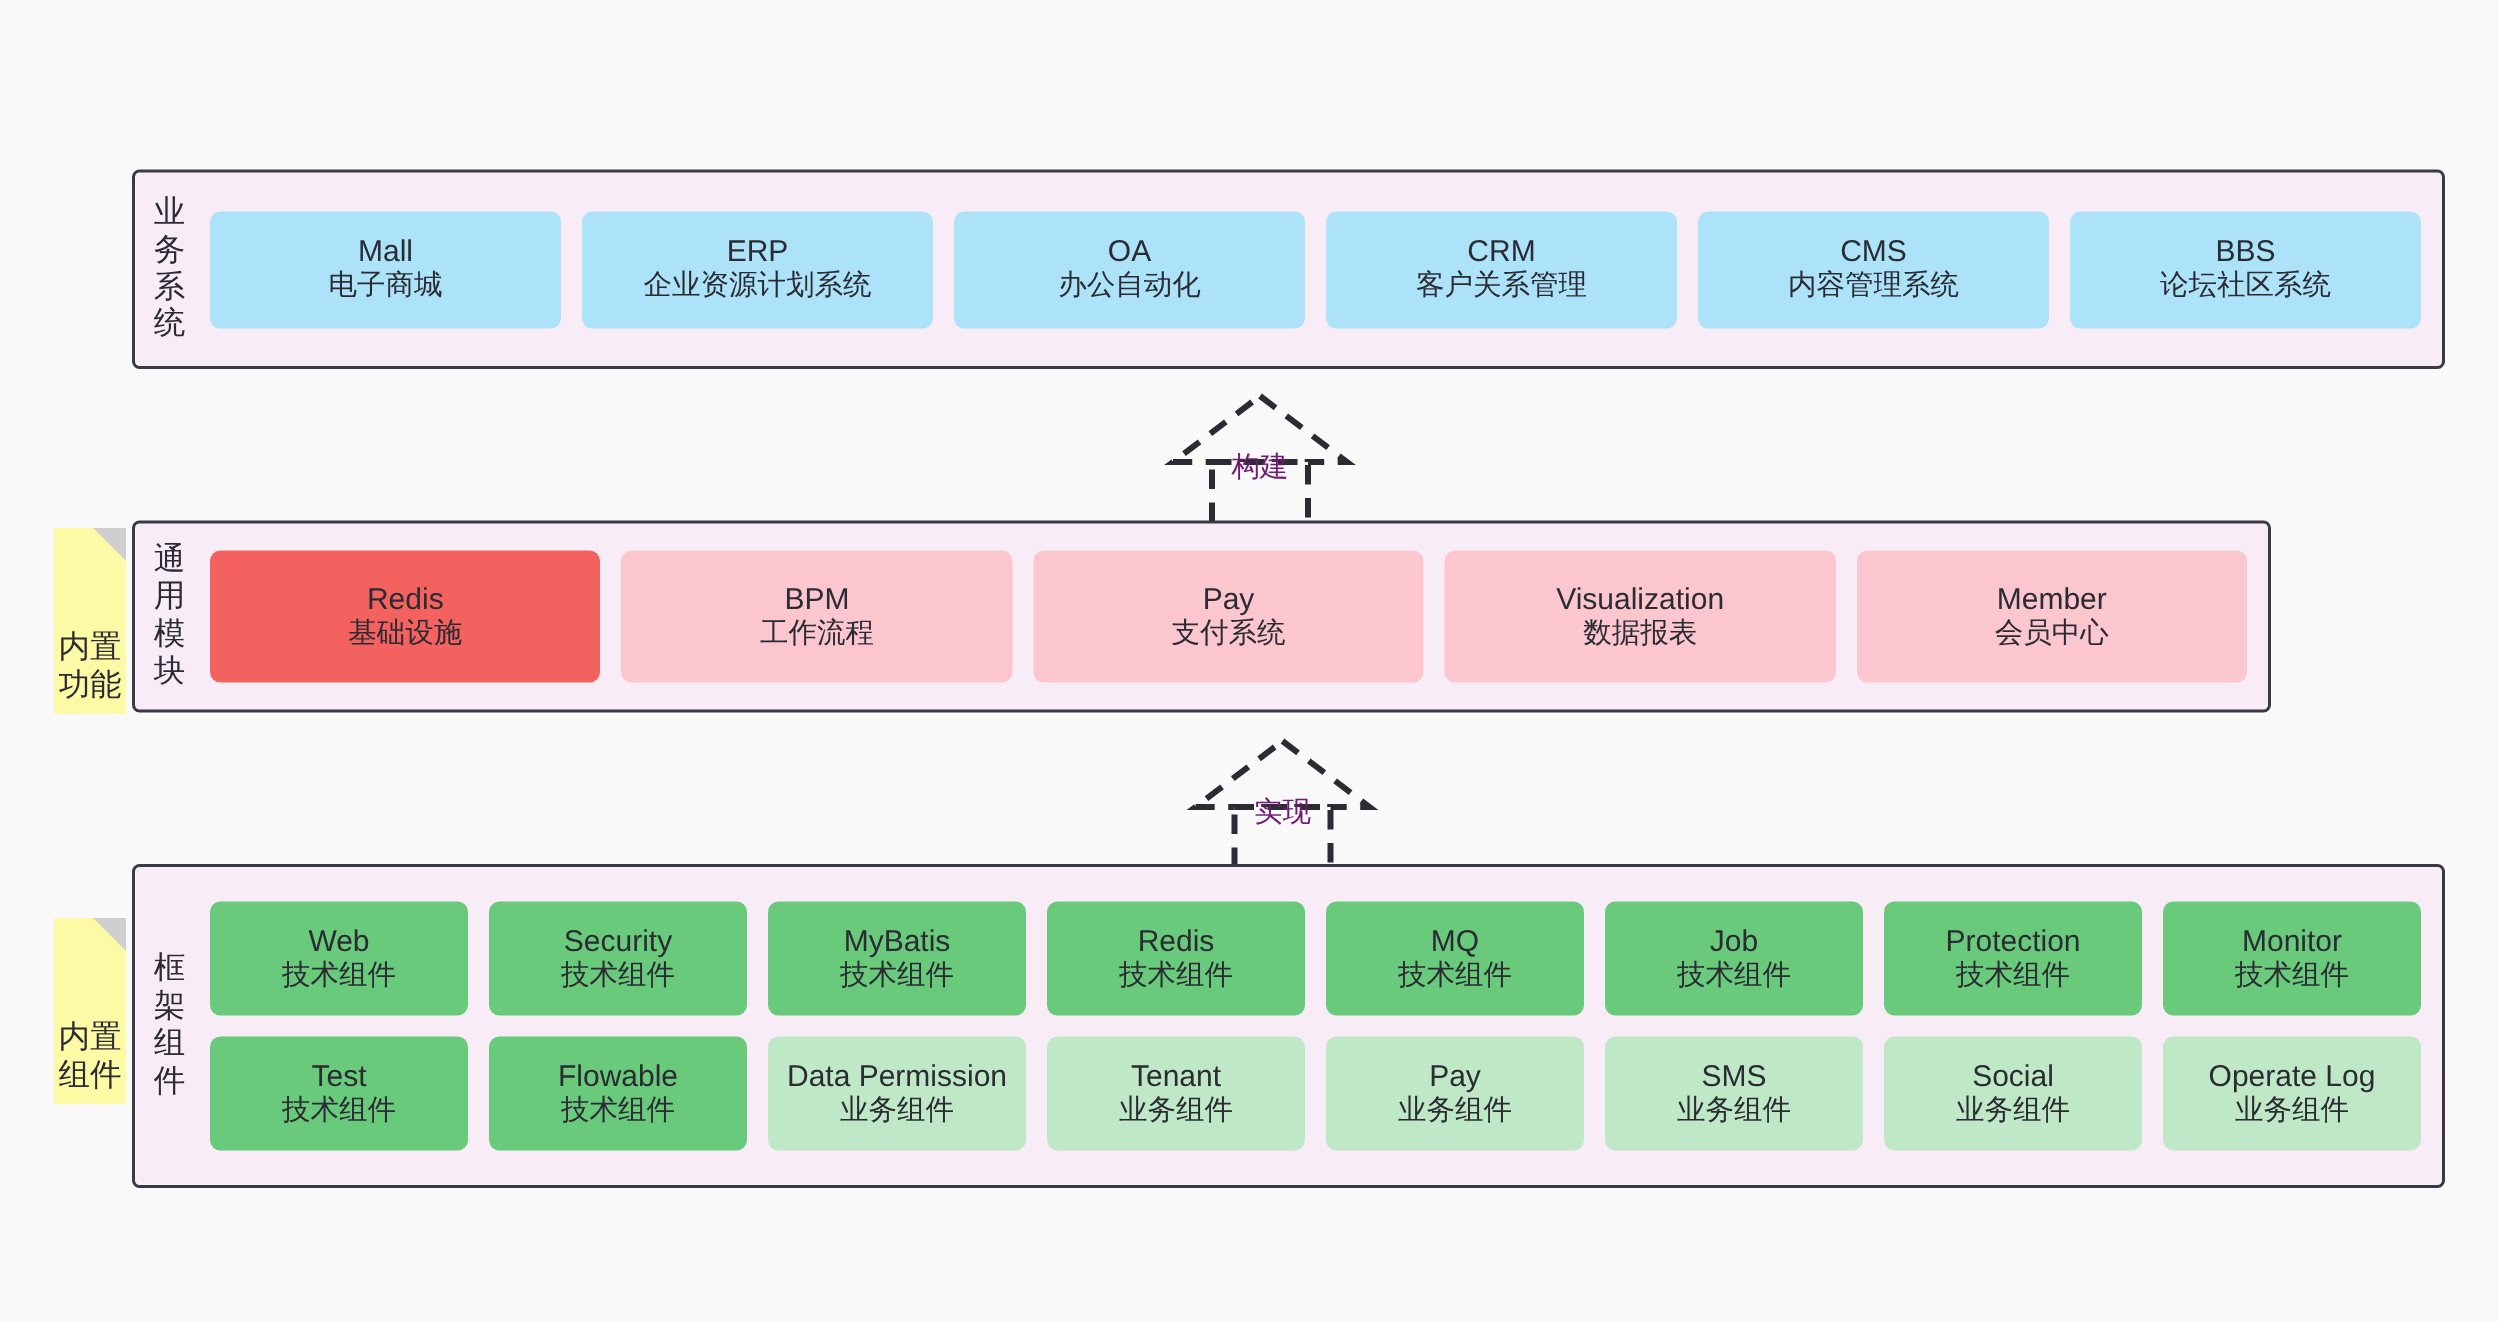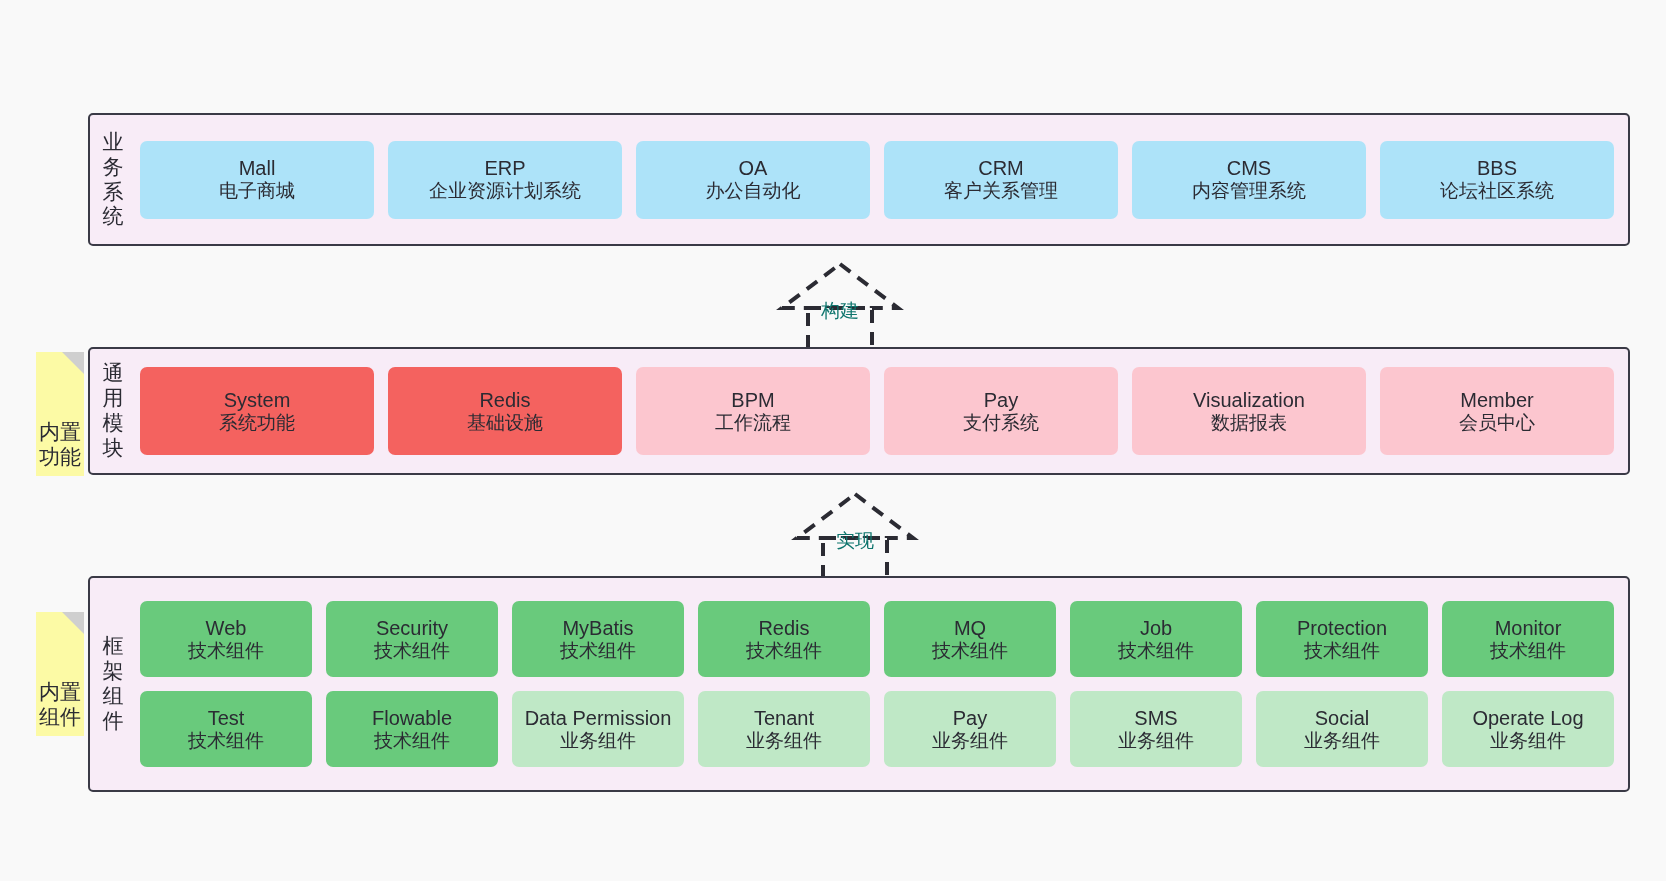--- a/index.html
+++ b/index.html
@@ -114,21 +114,21 @@
     width: 160px;
     height: 96px;
   }
   .connector svg { display: block; width: 100%; height: 100%; }
   .connector .conn-label {
     position: absolute;
     left: 50%;
     transform: translateX(-50%);
     top: 40px;
     font-size: 19px;
-    color: #0f766e;
+    color: #701a75;
     background: transparent;
     white-space: nowrap;
     padding: 0 2px;
   }
 </style>
 </head>
 <body>
 
 <div class="canvas">
 
@@ -170,27 +170,23 @@
       <rect x="48" y="50" width="64" height="44" fill="#f9f9f9" stroke="#2b2b33" stroke-width="4" stroke-dasharray="13,9"></rect>
     </svg>
     <span class="conn-label">构建</span>
   </div>
 
   <div class="sticky" style="left:36px; top:352px; height:124px;">
     <span class="fold"></span>
     <span class="sticky-label">内置功能</span>
   </div>
 
-  <div class="layer" id="layer-common" style="left:88px; top:347px; width:1542px; height:128px;">
+  <div class="layer" id="layer-common" style="left:88px; top:347px; width:1426px; height:128px;">
     <div class="layer-title">通用模块</div>
     <div class="layer-body">
-      <div class="card red">
-        <span class="t-en">System</span>
-        <span class="t-cn">系统功能</span>
-      </div>
       <div class="card red">
         <span class="t-en">Redis</span>
         <span class="t-cn">基础设施</span>
       </div>
       <div class="card pink">
         <span class="t-en">BPM</span>
         <span class="t-cn">工作流程</span>
       </div>
       <div class="card pink">
         <span class="t-en">Pay</span>

